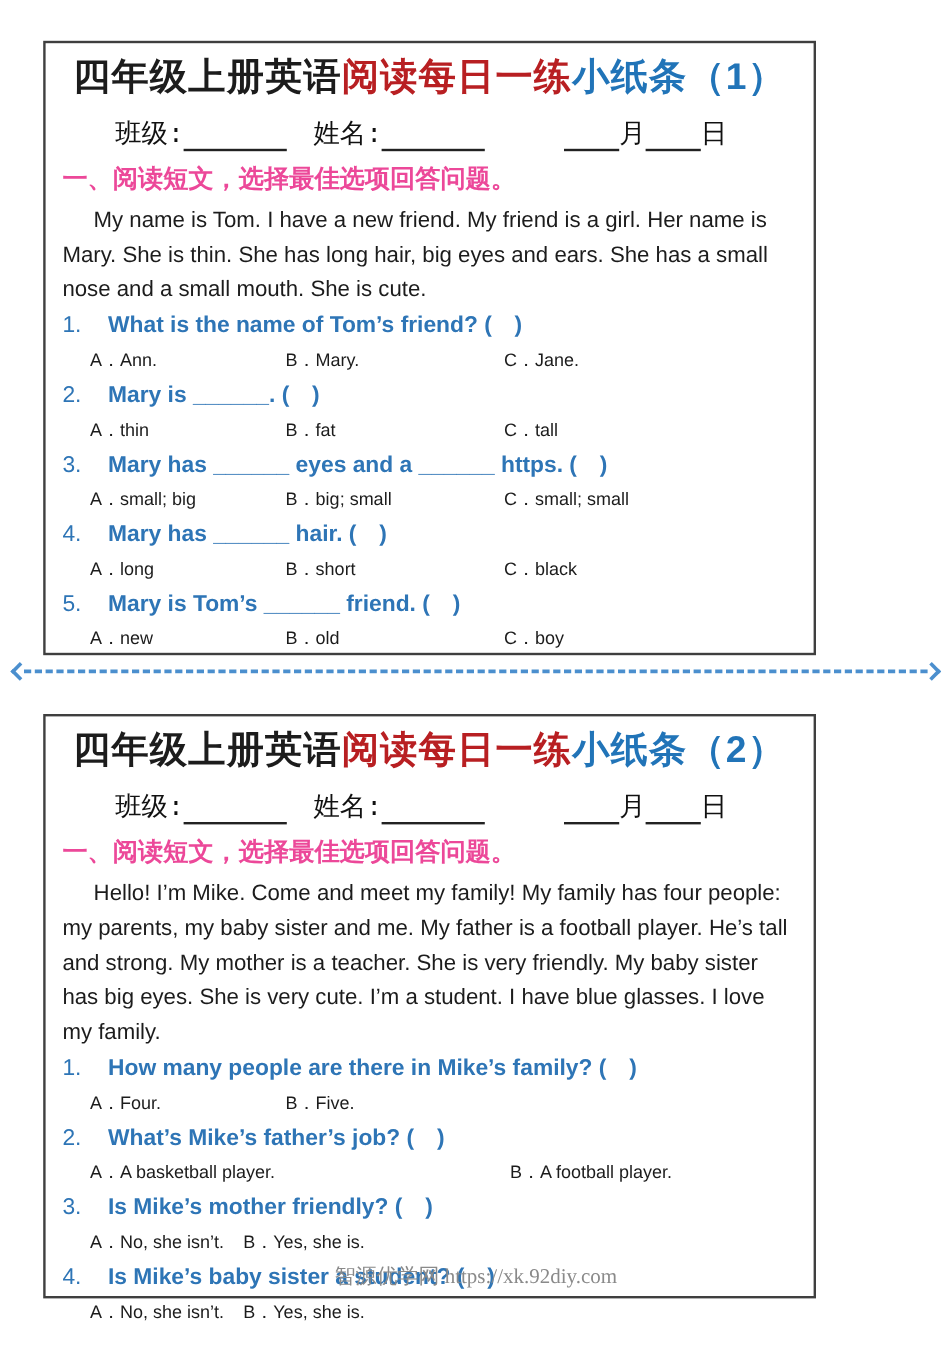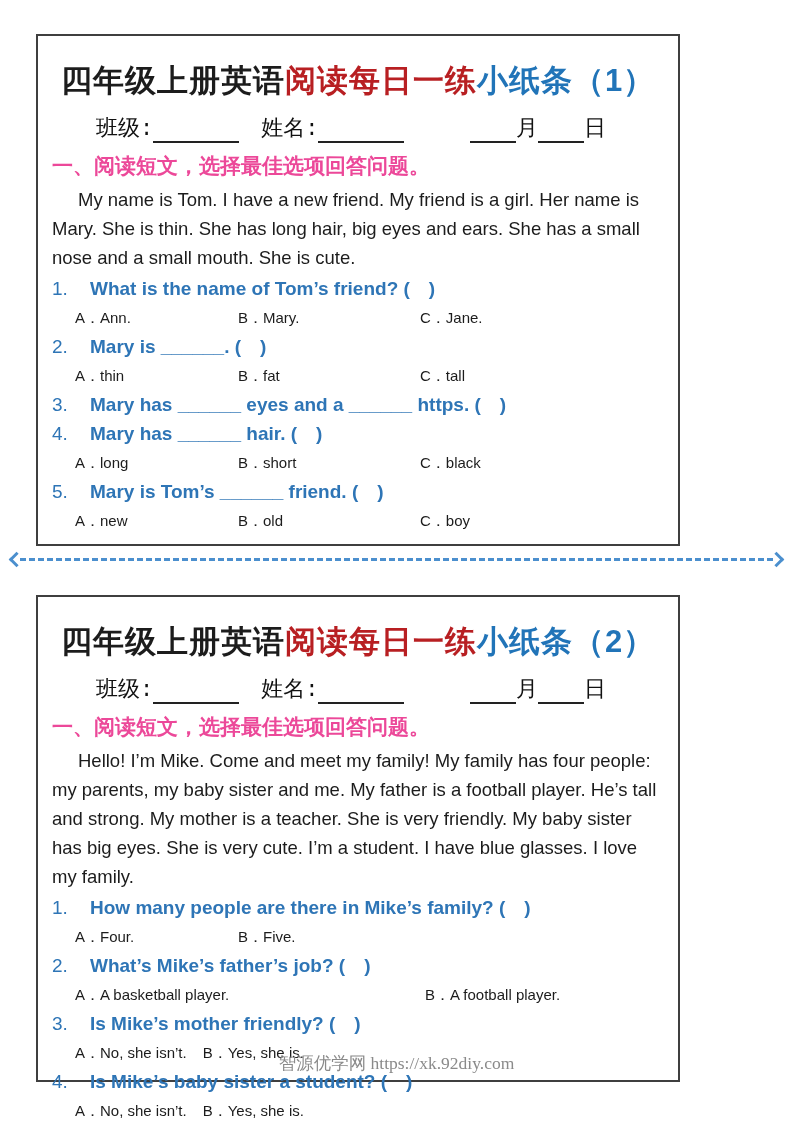--- a/index.html
+++ b/index.html
@@ -13,21 +13,21 @@
   }
   *{margin:0;padding:0;box-sizing:border-box;}
   html,body{background:#ffffff;}
   body{
     width:793px;height:1122px;position:relative;overflow:hidden;
     font-family:"Liberation Sans", sans-serif;color:var(--ink);
   }
   .card{
     position:absolute;left:36px;width:644px;
     border:2.5px solid var(--border);background:#fff;
-    padding:19px 14px 4px 14px;
+    padding:2px 14px 4px 14px;
   }
   .card1{top:34px;height:512px;}
   .card2{top:595px;height:487px;}
 
   .title{
     text-align:center;font-size:31px;font-weight:800;
     letter-spacing:1px;line-height:44px;margin:4px 0 8px 0;
     font-family:"Liberation Sans", sans-serif;white-space:nowrap;
   }
   .t-black{color:var(--ink);}
@@ -107,20 +107,21 @@
         <div class="options-row"><span class="opt opt-col">A．Ann.</span><span class="opt opt-col">B．Mary.</span><span class="opt">C．Jane.</span></div>
         <div class="question-row">
           <span class="q-num">2.</span>
           <span class="q-text">Mary is ______. (　)</span>
         </div>
         <div class="options-row"><span class="opt opt-col">A．thin</span><span class="opt opt-col">B．fat</span><span class="opt">C．tall</span></div>
         <div class="question-row">
           <span class="q-num">3.</span>
           <span class="q-text">Mary has ______ eyes and a ______ https. (　)</span>
         </div>
+        <div class="options-row"><span class="opt opt-col">A．small; big</span><span class="opt opt-col">B．big; small</span><span class="opt">C．small; small</span></div>
         <div class="question-row">
           <span class="q-num">4.</span>
           <span class="q-text">Mary has ______ hair. (　)</span>
         </div>
         <div class="options-row"><span class="opt opt-col">A．long</span><span class="opt opt-col">B．short</span><span class="opt">C．black</span></div>
         <div class="question-row">
           <span class="q-num">5.</span>
           <span class="q-text">Mary is Tom’s ______ friend. (　)</span>
         </div>
         <div class="options-row"><span class="opt opt-col">A．new</span><span class="opt opt-col">B．old</span><span class="opt">C．boy</span></div>

